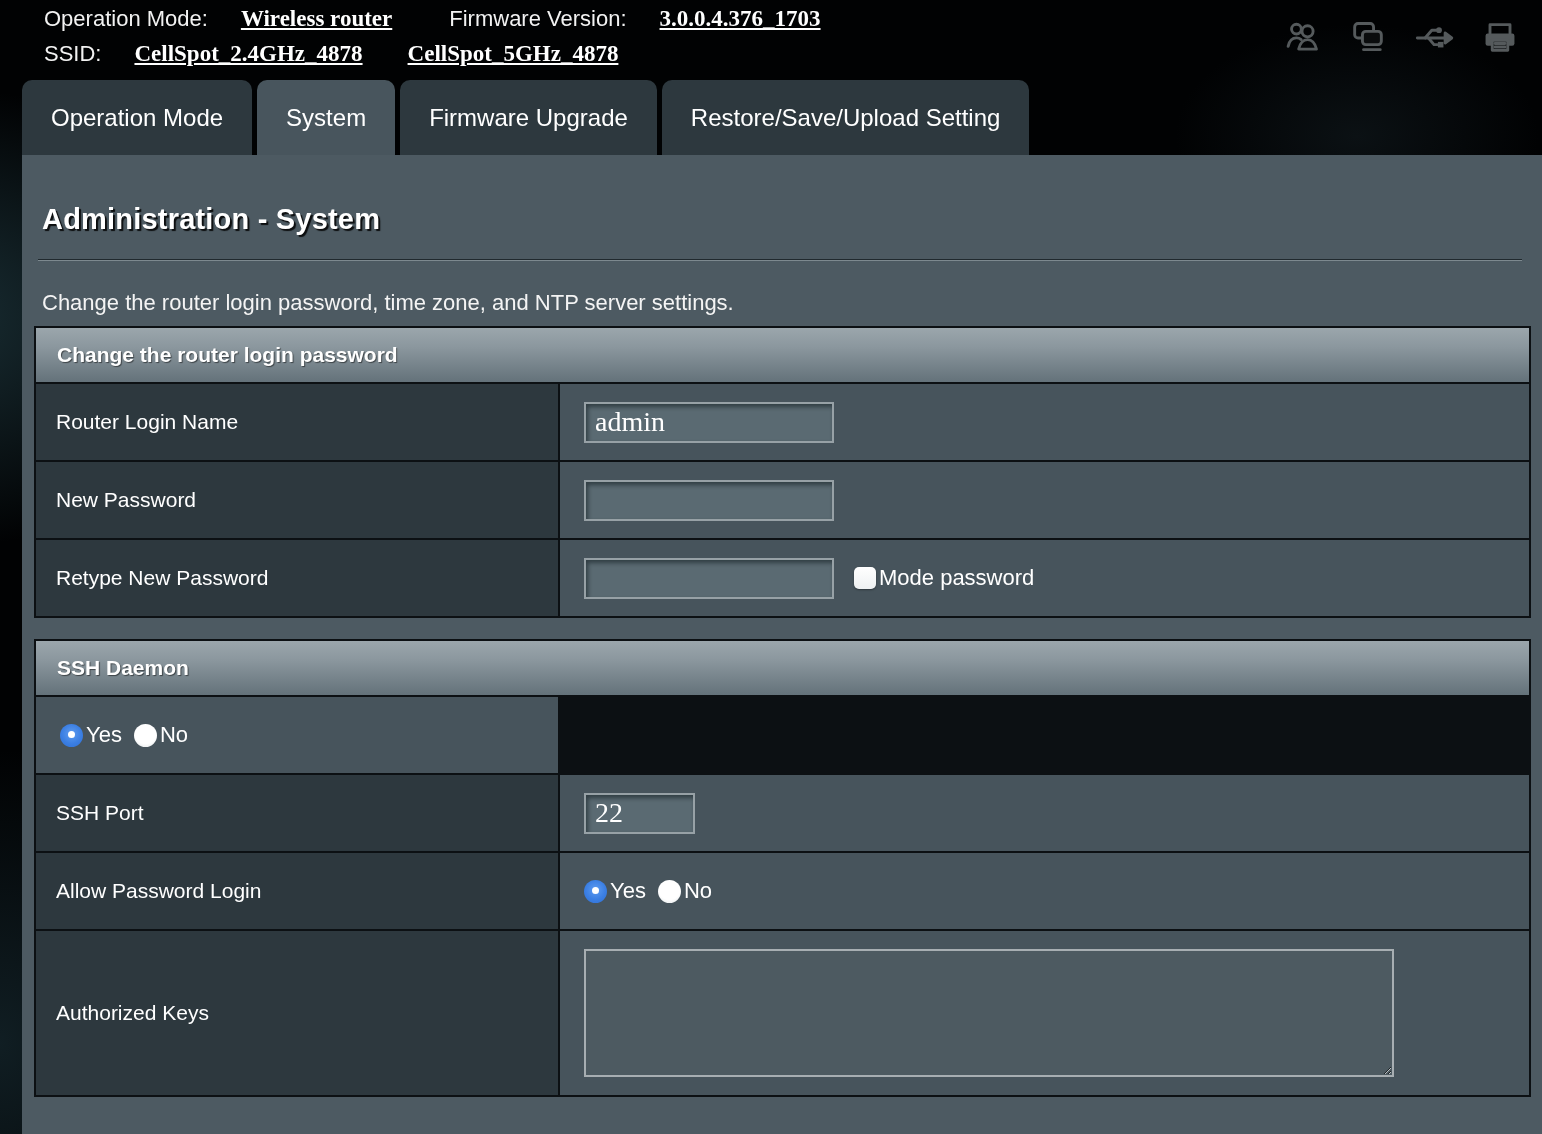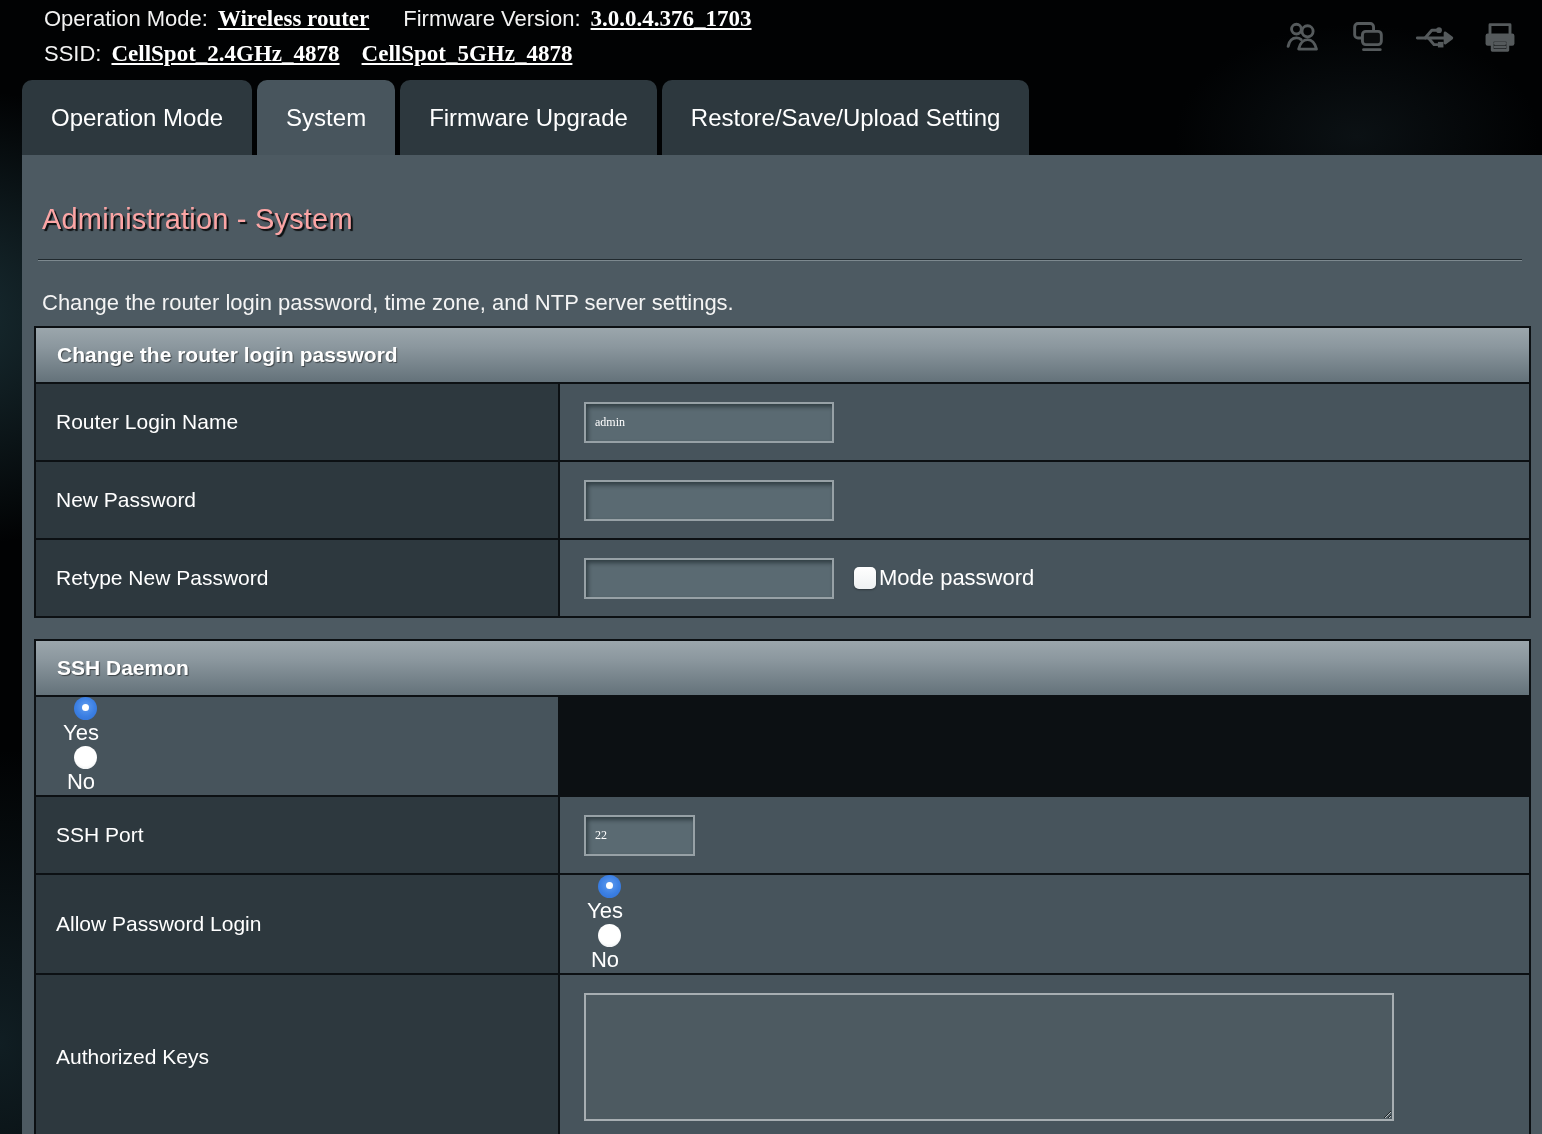--- a/index.html
+++ b/index.html
@@ -10,21 +10,21 @@
       radial-gradient(ellipse 420px 330px at -4% 28%, rgba(45,82,92,.55), transparent 70%),
       radial-gradient(ellipse 300px 420px at 0% 92%, rgba(35,64,74,.45), transparent 70%),
       radial-gradient(ellipse 260px 160px at 88% 12%, rgba(30,45,52,.35), transparent 70%),
       #010203;
     position:relative;
     color:#fff;
   }
 
   
   .topbar { position:absolute; left:44px; top:6px; }
-  .topline { display:flex; align-items:baseline; margin-bottom:9px; white-space:nowrap; }
+  .topline { display:flex; align-items:baseline; margin-bottom:9px; white-space:nowrap;gap:23px; }
   .toplabel { font-size:22px; color:#f2f2f2; margin-right:10px; }
   .topvalue {
     font-family:"Liberation Serif", serif; font-weight:bold; font-size:23px;
     color:#ffffff; text-decoration:underline; margin-right:34px; cursor:pointer;
   }
   .topvalue.ssid { margin-right:22px; }
 
   .topicons { position:absolute; right:22px; top:18px; display:flex; gap:26px; }
   .topicon { width:40px; height:40px; display:flex; align-items:center; justify-content:center; cursor:pointer; }
   .topicon svg { stroke:#555a5c; fill:none; stroke-width:2.6; stroke-linecap:round; stroke-linejoin:round; }
@@ -37,21 +37,21 @@
     border-radius:10px 10px 0 0; cursor:pointer; white-space:nowrap;
   }
   .tab.active { background:#48555d; }
 
   
   .panel {
     position:absolute; left:22px; top:155px; right:0; bottom:0;
     background:#4d5a62;
   }
   .page-title {
-    margin:48px 4px 0 20px; font-size:29px; font-weight:normal; color:#fca5a5;
+    margin:48px 4px 0 20px; font-size:29px; font-weight:bold; color:#ffffff;
     text-shadow:2px 2px 1px rgba(0,0,0,.85); letter-spacing:.2px;
   }
   .divider {
     margin:23px 20px 0 16px; height:2px; background:#7d898f;
     border-top:1px solid #20292e;
   }
   .page-desc { margin:29px 0 0 20px; font-size:22px; color:#f4f4f4; }
 
   
   .stable {
@@ -71,35 +71,35 @@
     background:#2d383e; color:#fff; font-size:21px;
     display:flex; align-items:center; padding-left:20px; min-height:76px;
   }
   .cell-value {
     background:#47545c; display:flex; align-items:center; padding-left:24px; min-height:76px;
   }
   .srow.tall .cell-value { align-items:flex-start; padding-top:18px; padding-bottom:18px; }
 
   .tinput {
     height:41px; background:#5a6a72; color:#fff;
-    font-family:"Liberation Serif", serif; font-size:12px;
+    font-family:"Liberation Serif", serif; font-size:28px;
     border:2px solid #97a1a6; outline:none; padding:0 9px;
     box-shadow:inset 2px 3px 4px rgba(15,25,30,.55);
   }
   .tinput.w250 { width:250px; }
   .tinput.w110 { width:111px; }
 
   .checkwrap { display:flex; align-items:center; margin-left:20px; cursor:pointer; }
   .checkbox {
     width:22px; height:22px; border-radius:5px;
     background:linear-gradient(#ffffff,#eef1f2); box-shadow:0 1px 2px rgba(0,0,0,.35);
   }
   .checklabel { font-size:22px; color:#fff; margin-left:3px; }
 
-  .radiogroup { display:flex; align-items:center;flex-direction:column; }
+  .radiogroup { display:flex; align-items:center; }
   .radio { width:23px; height:23px; border-radius:50%; position:relative; cursor:pointer; flex:none; }
   .radio.on { background:radial-gradient(circle at 50% 42%, #5f9cf0 0%, #3b7fe3 55%, #2f6fd4 100%); }
   .radio.on::after {
     content:""; position:absolute; left:8px; top:7px; width:7px; height:7px;
     border-radius:50%; background:#fff;
   }
   .radio.off { background:radial-gradient(circle at 50% 38%, #ffffff 60%, #dde2e4 100%); }
   .radiolabel { font-size:22px; color:#fff; margin:0 12px 0 3px; cursor:pointer; }
 
   .keysarea {

